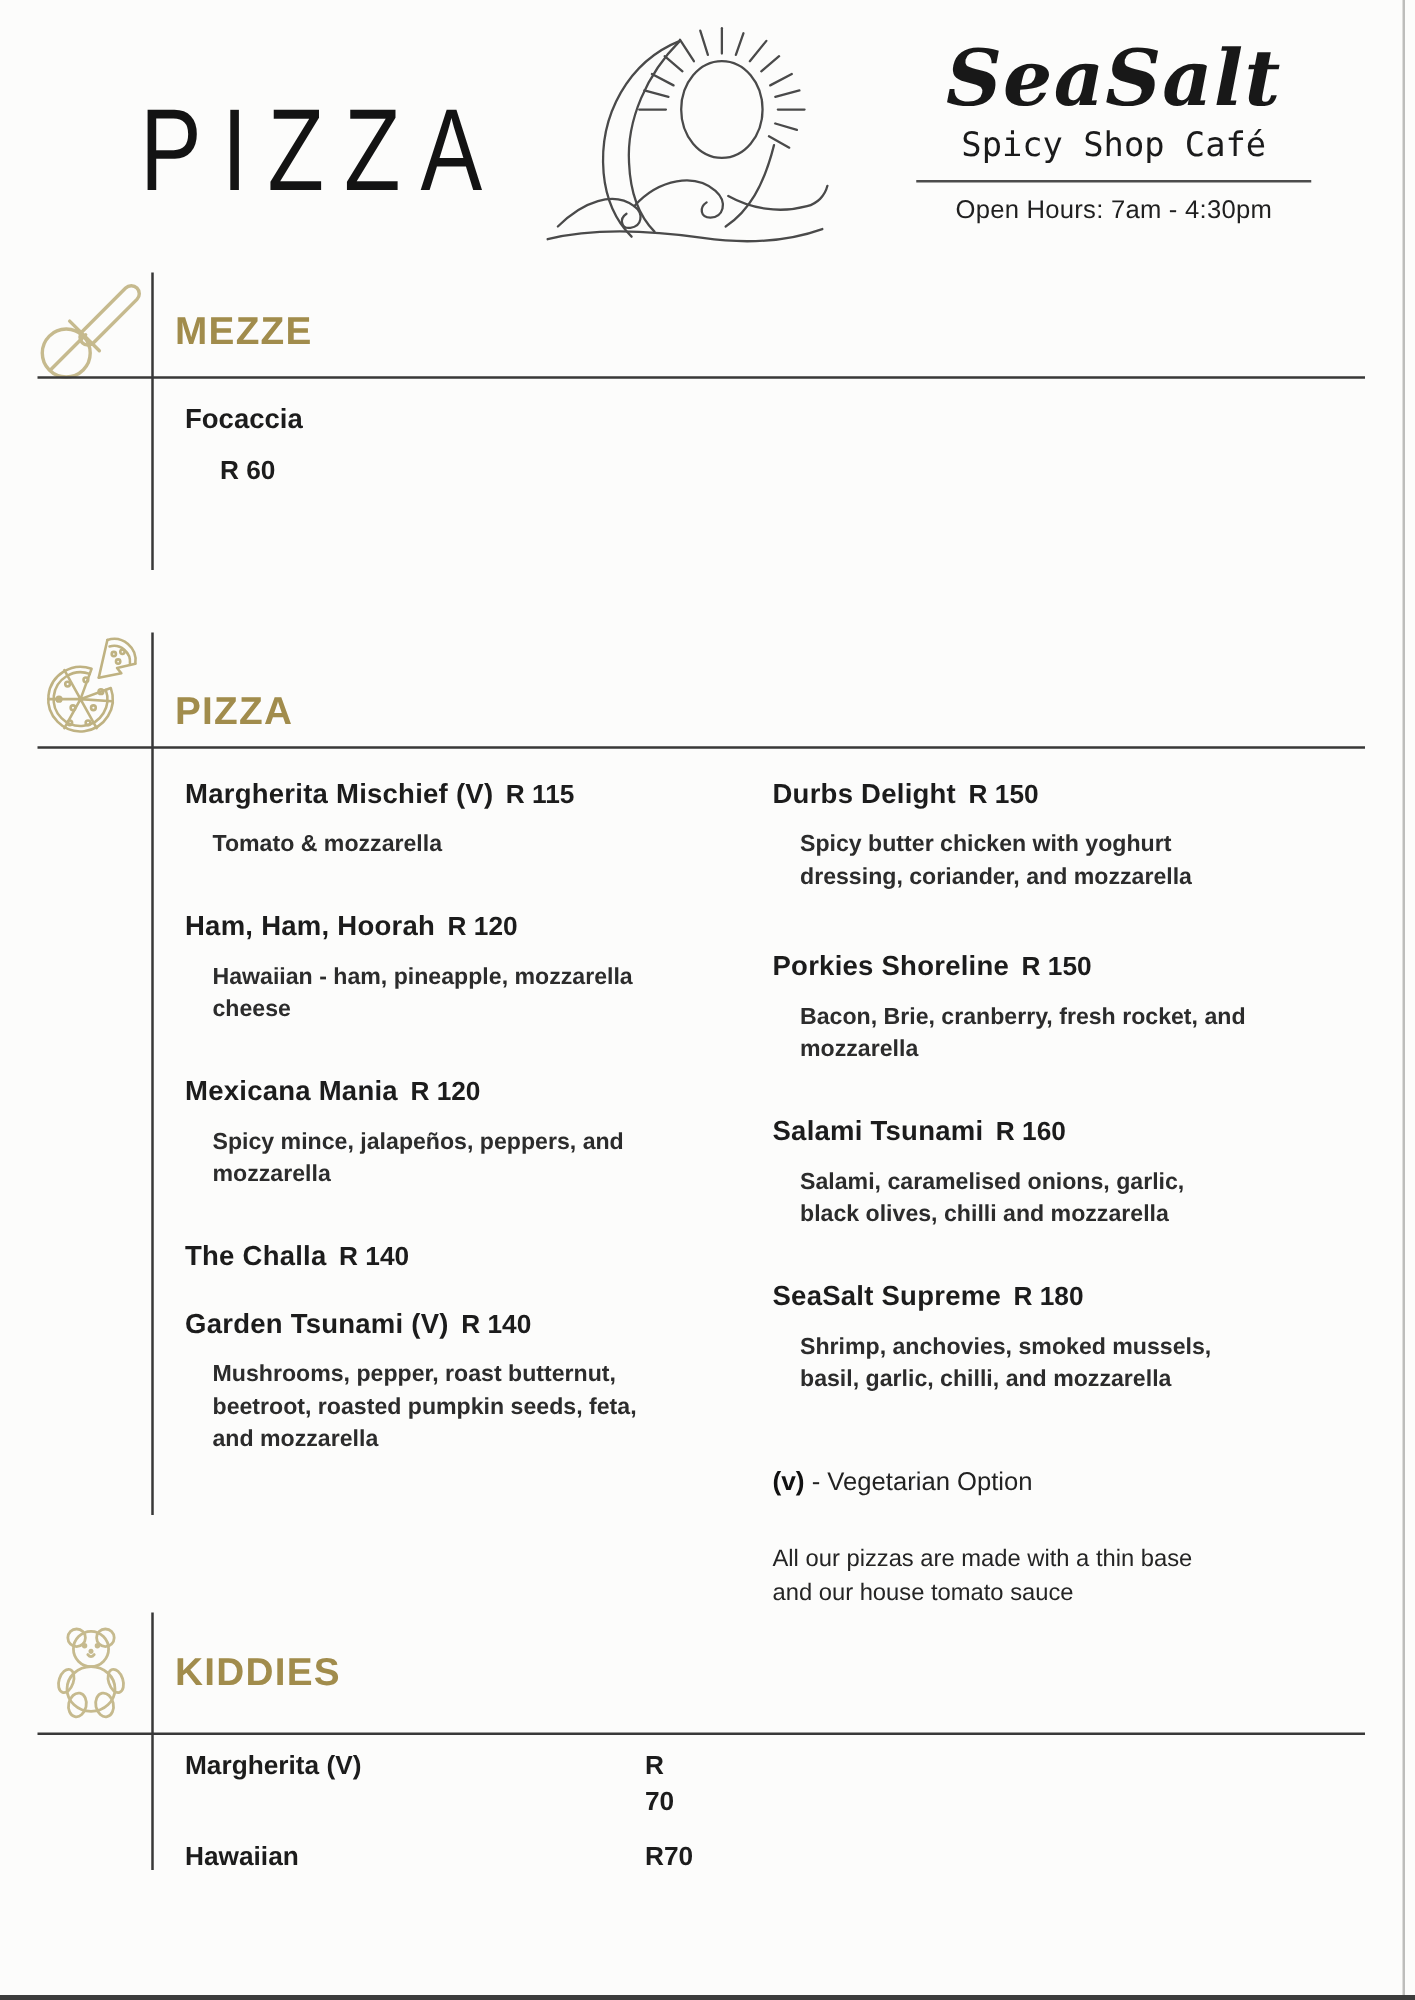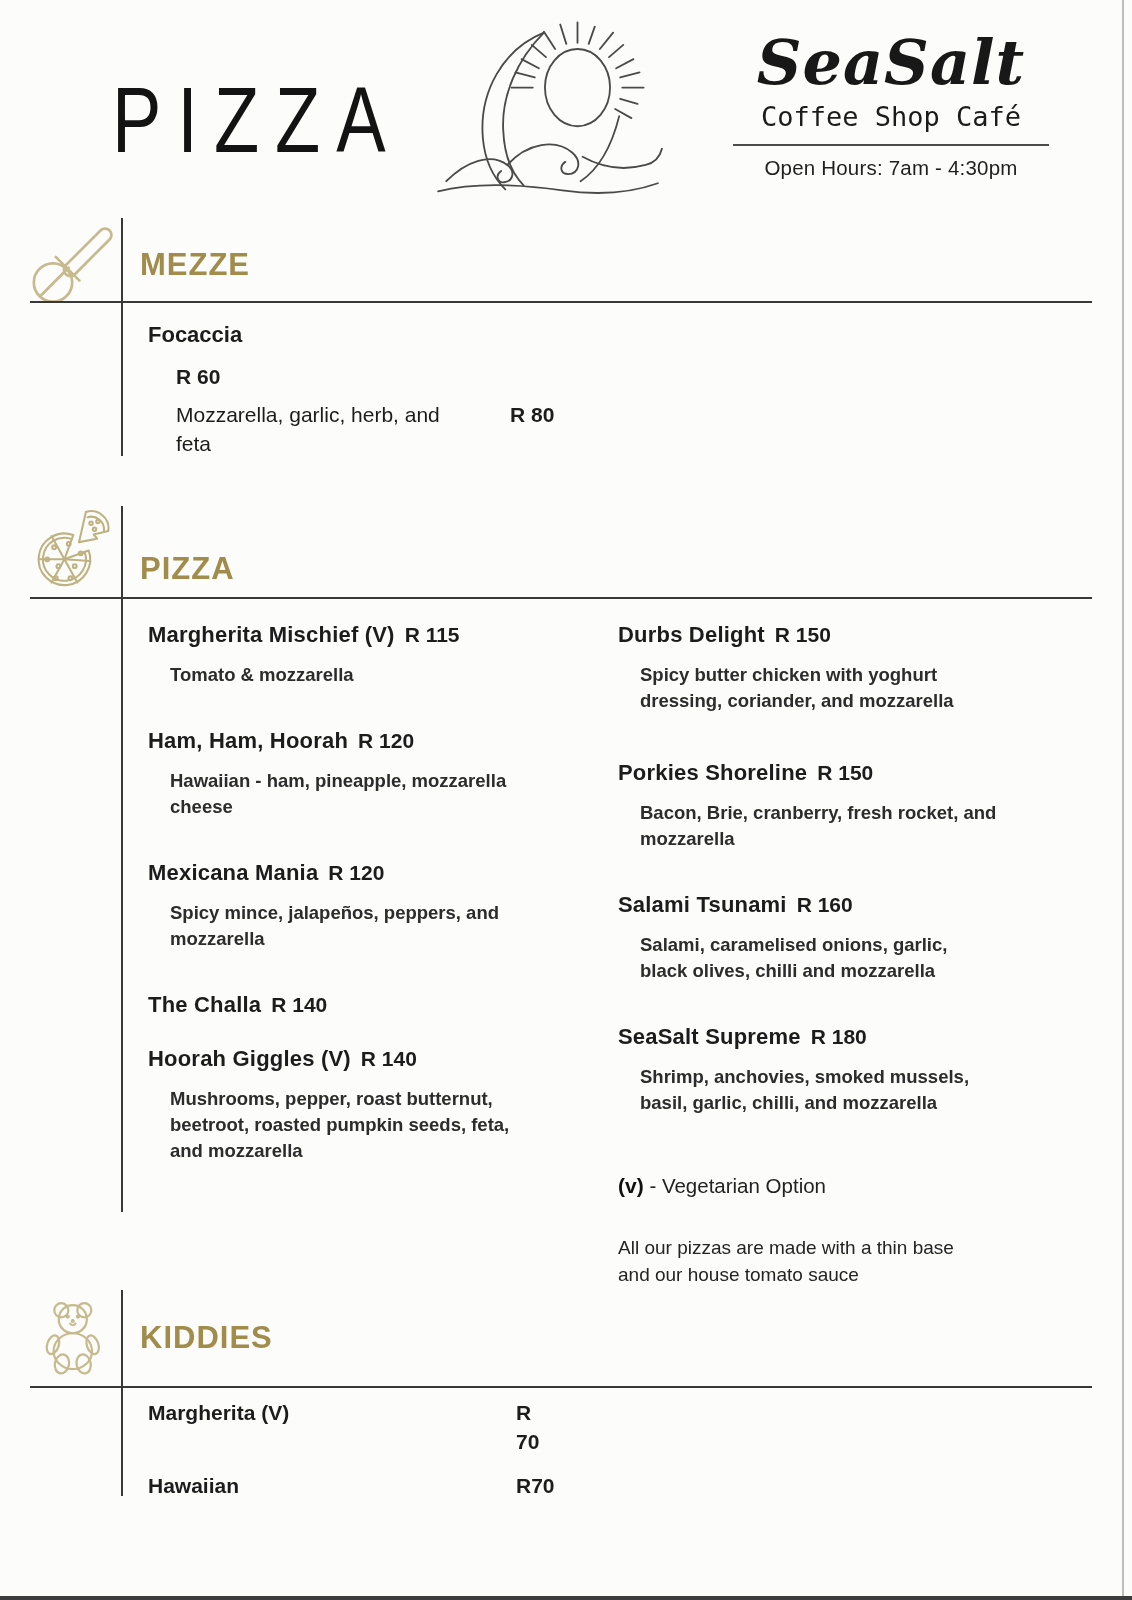--- a/index.html
+++ b/index.html
@@ -111,21 +111,21 @@
         <path d="M 16 160 C 36 140, 60 132, 76 144 C 84 150, 82 160, 73 161 C 66 162, 64 154, 70 150"></path>
         <path d="M 76 144 C 96 122, 124 118, 140 132 C 150 141, 146 153, 136 153 C 128 153, 127 145, 133 141"></path>
         <path d="M 8 170 C 48 160, 95 164, 130 169 C 165 174, 196 172, 224 162"></path>
         <path d="M 150 136 C 168 146, 190 150, 212 144 C 220 142, 226 136, 228 128"></path>
       </g>
     </svg>
   </div>
 
   <div class="brand">
     <div class="brand-name">SeaSalt</div>
-    <div class="brand-sub">Coffee Shop Café</div>
+    <div class="brand-sub">Spicy Shop Café</div>
     <div class="brand-divider"></div>
     <div class="brand-hours">Open Hours: 7am - 4:30pm</div>
   </div>
 
   <div class="section-icon" style="left:28px; top:224px; width:92px; height:84px;">
     <svg viewBox="0 0 100 92" fill="none" xmlns="http://www.w3.org/2000/svg">
       <g stroke="#c6ba8e" stroke-width="3" stroke-linecap="round" stroke-linejoin="round" fill="none">
         <circle cx="27" cy="64" r="21"></circle>
         <path d="M 50.95 54.95 L 88.95 16.95 A 7 7 0 0 0 79.05 7.05 L 41.05 45.05 A 7 7 0 0 0 50.95 54.95 Z"></path>
         <line x1="30" y1="36" x2="56" y2="62"></line>
@@ -134,24 +134,20 @@
     </svg>
   </div>
   <div class="rail" style="left:121px; top:218px; height:238px;"></div>
   <div class="section-title" style="top:247px;">MEZZE</div>
   <div class="rule" style="left:30px; top:301px; width:1062px;"></div>
 
   <div class="mezze-heading">Focaccia</div>
   <div class="mezze-items">
     <div class="mezze-row">
       <span class="price">R 60</span>
-    </div>
-    <div class="mezze-row">
-      <span class="name">Mozzarella, garlic, herb, and feta</span>
-      <span class="price">R 80</span>
     </div>
   </div>
 
   <div class="section-icon" style="left:30px; top:502px; width:86px; height:94px;">
     <svg viewBox="0 0 100 100" fill="none" xmlns="http://www.w3.org/2000/svg">
       <g stroke="#bfb282" stroke-width="2.4" stroke-linecap="round" stroke-linejoin="round" fill="none">
         <path d="M 50.3 33.8 A 30 30 0 1 0 68.2 51.7 L 40 62 Z"></path>
         <path d="M 48.6 38.5 A 25 25 0 1 0 63.5 53.4"></path>
         <path d="M 40 62 L 10 62 M 40 62 L 25 35 M 40 62 L 25 89 M 40 62 L 55 89 M 40 62 L 69 64"></path>
         <circle cx="28" cy="48" r="2.2"></circle>
@@ -199,21 +195,21 @@
       <div class="item-desc">Spicy mince, jalapeños, peppers, and mozzarella</div>
     </div>
     <div class="menu-item tight">
       <div class="item-head">
         <span class="item-name">The Challa</span>
         <span class="item-price">R 140</span>
       </div>
     </div>
     <div class="menu-item">
       <div class="item-head">
-        <span class="item-name">Hoorah Giggles (V)</span>
+        <span class="item-name">Garden Tsunami (V)</span>
         <span class="item-price">R 140</span>
       </div>
       <div class="item-desc">Mushrooms, pepper, roast butternut, beetroot, roasted pumpkin seeds, feta, and mozzarella</div>
     </div>
   </div>
 
   <div class="col col-right">
     <div class="menu-item rtight">
       <div class="item-head">
         <span class="item-name">Durbs Delight</span>

